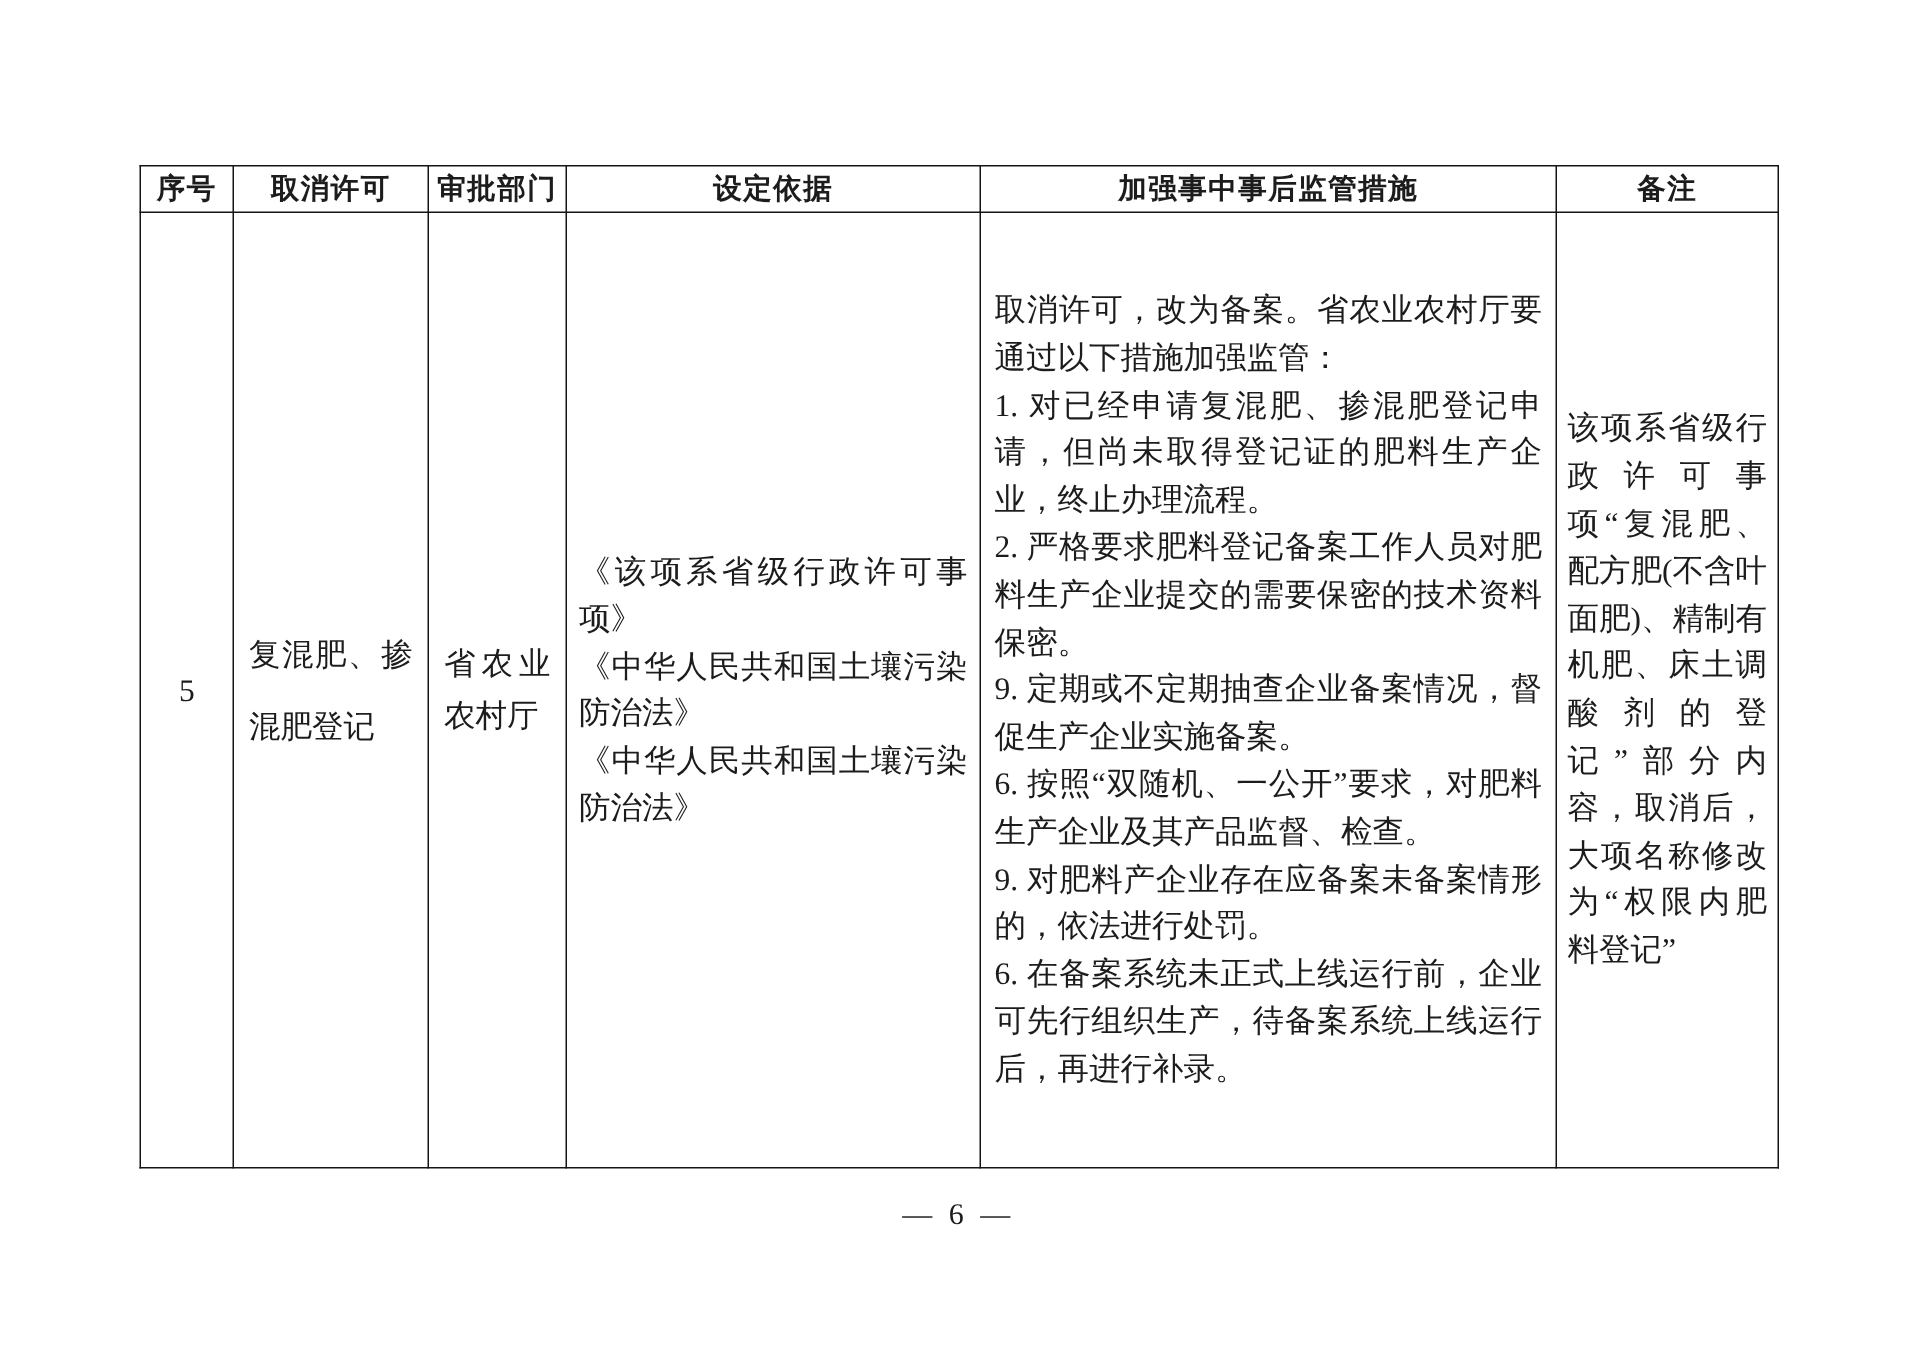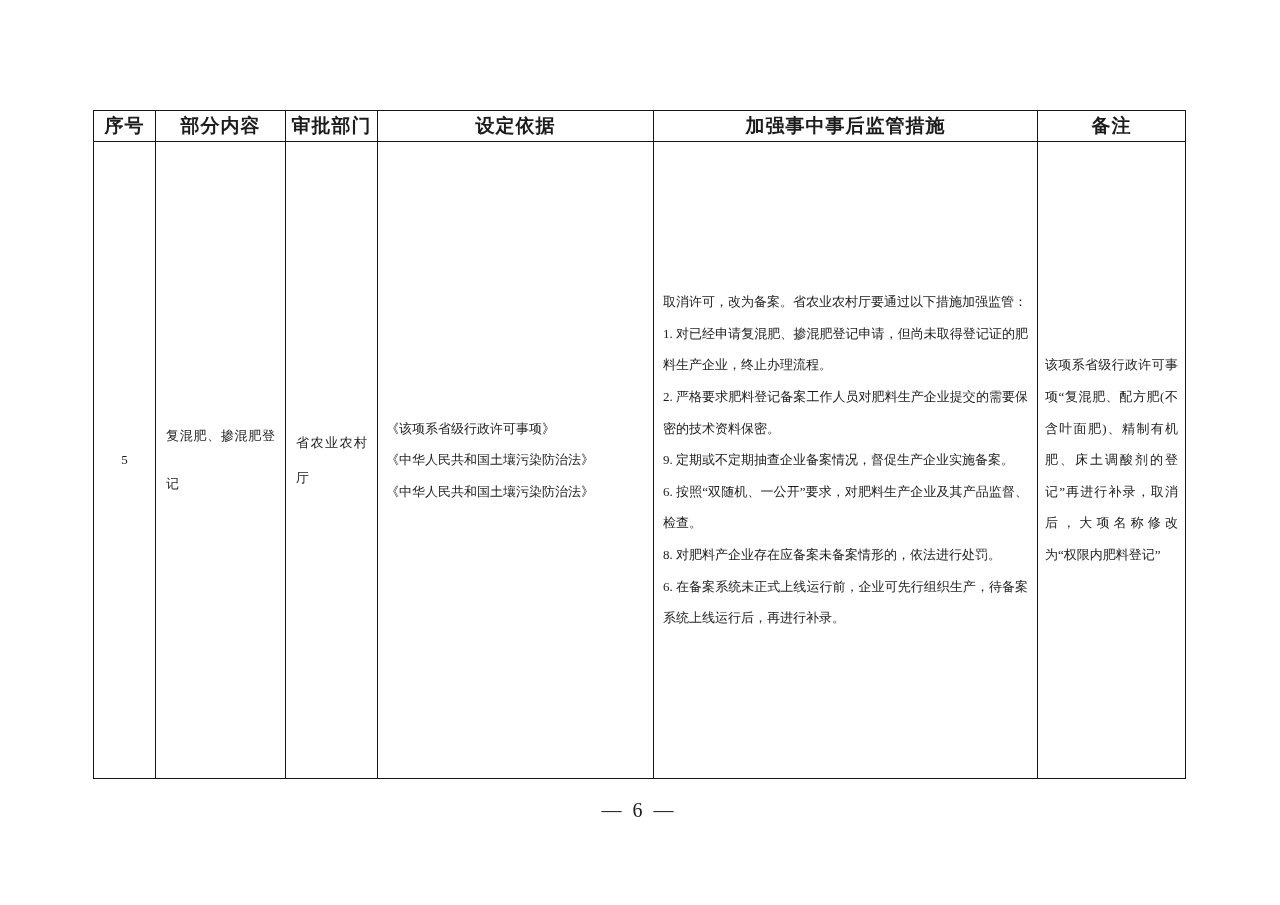--- a/index.html
+++ b/index.html
@@ -33,21 +33,21 @@
     font-weight: bold;
     font-size: 19px;
     text-align: center;
     vertical-align: middle;
     padding: 1px 2px;
     letter-spacing: 1px;
   }
   .reg-table tbody td {
     height: 634px;
     vertical-align: middle;
-    font-size: 13px;
+    font-size: 21px;
   }
   .c-num { text-align: center; font-size: 18px; }
   .c-name { padding: 0 10px; line-height: 48px; text-align: justify; }
   .c-dept { padding: 0 10px; line-height: 35px; text-align: justify; }
   .c-basis { padding: 0 8px; line-height: 31.5px; text-align: justify; }
   .c-measures { padding: 0 9px; line-height: 31.6px; text-align: justify; }
   .c-remark { padding: 0 7px; line-height: 31.6px; text-align: justify; }
   .c-basis div, .c-measures div { text-align: justify; }
   .page-number {
     position: absolute;
@@ -69,21 +69,21 @@
       <col style="width:62px">
       <col style="width:130px">
       <col style="width:92px">
       <col style="width:276px">
       <col style="width:384px">
       <col style="width:148px">
     </colgroup>
     <thead>
       <tr>
         <th>序号</th>
-        <th>部分内容</th>
+        <th>取消许可</th>
         <th>审批部门</th>
         <th>设定依据</th>
         <th>加强事中事后监管措施</th>
         <th>备注</th>
       </tr>
     </thead>
     <tbody>
       <tr>
         <td class="c-num">5</td>
         <td class="c-name">复混肥、掺混肥登记</td>
@@ -92,23 +92,23 @@
           <div>《该项系省级行政许可事项》</div>
           <div>《中华人民共和国土壤污染防治法》</div>
           <div>《中华人民共和国土壤污染防治法》</div>
         </td>
         <td class="c-measures">
           <div>取消许可，改为备案。省农业农村厅要通过以下措施加强监管：</div>
           <div>1. 对已经申请复混肥、掺混肥登记申请，但尚未取得登记证的肥料生产企业，终止办理流程。</div>
           <div>2. 严格要求肥料登记备案工作人员对肥料生产企业提交的需要保密的技术资料保密。</div>
           <div>9. 定期或不定期抽查企业备案情况，督促生产企业实施备案。</div>
           <div>6. 按照“双随机、一公开”要求，对肥料生产企业及其产品监督、检查。</div>
-          <div>8. 对肥料产企业存在应备案未备案情形的，依法进行处罚。</div>
+          <div>9. 对肥料产企业存在应备案未备案情形的，依法进行处罚。</div>
           <div>6. 在备案系统未正式上线运行前，企业可先行组织生产，待备案系统上线运行后，再进行补录。</div>
         </td>
-        <td class="c-remark">该项系省级行政许可事项“复混肥、配方肥(不含叶面肥)、精制有机肥、床土调酸剂的登记”再进行补录，取消后，大项名称修改为“权限内肥料登记”</td>
+        <td class="c-remark">该项系省级行政许可事项“复混肥、配方肥(不含叶面肥)、精制有机肥、床土调酸剂的登记”部分内容，取消后，大项名称修改为“权限内肥料登记”</td>
       </tr>
     </tbody>
   </table>
 
   <div class="page-number">— 6 —</div>
 
 </div>
 
 </body></html>

